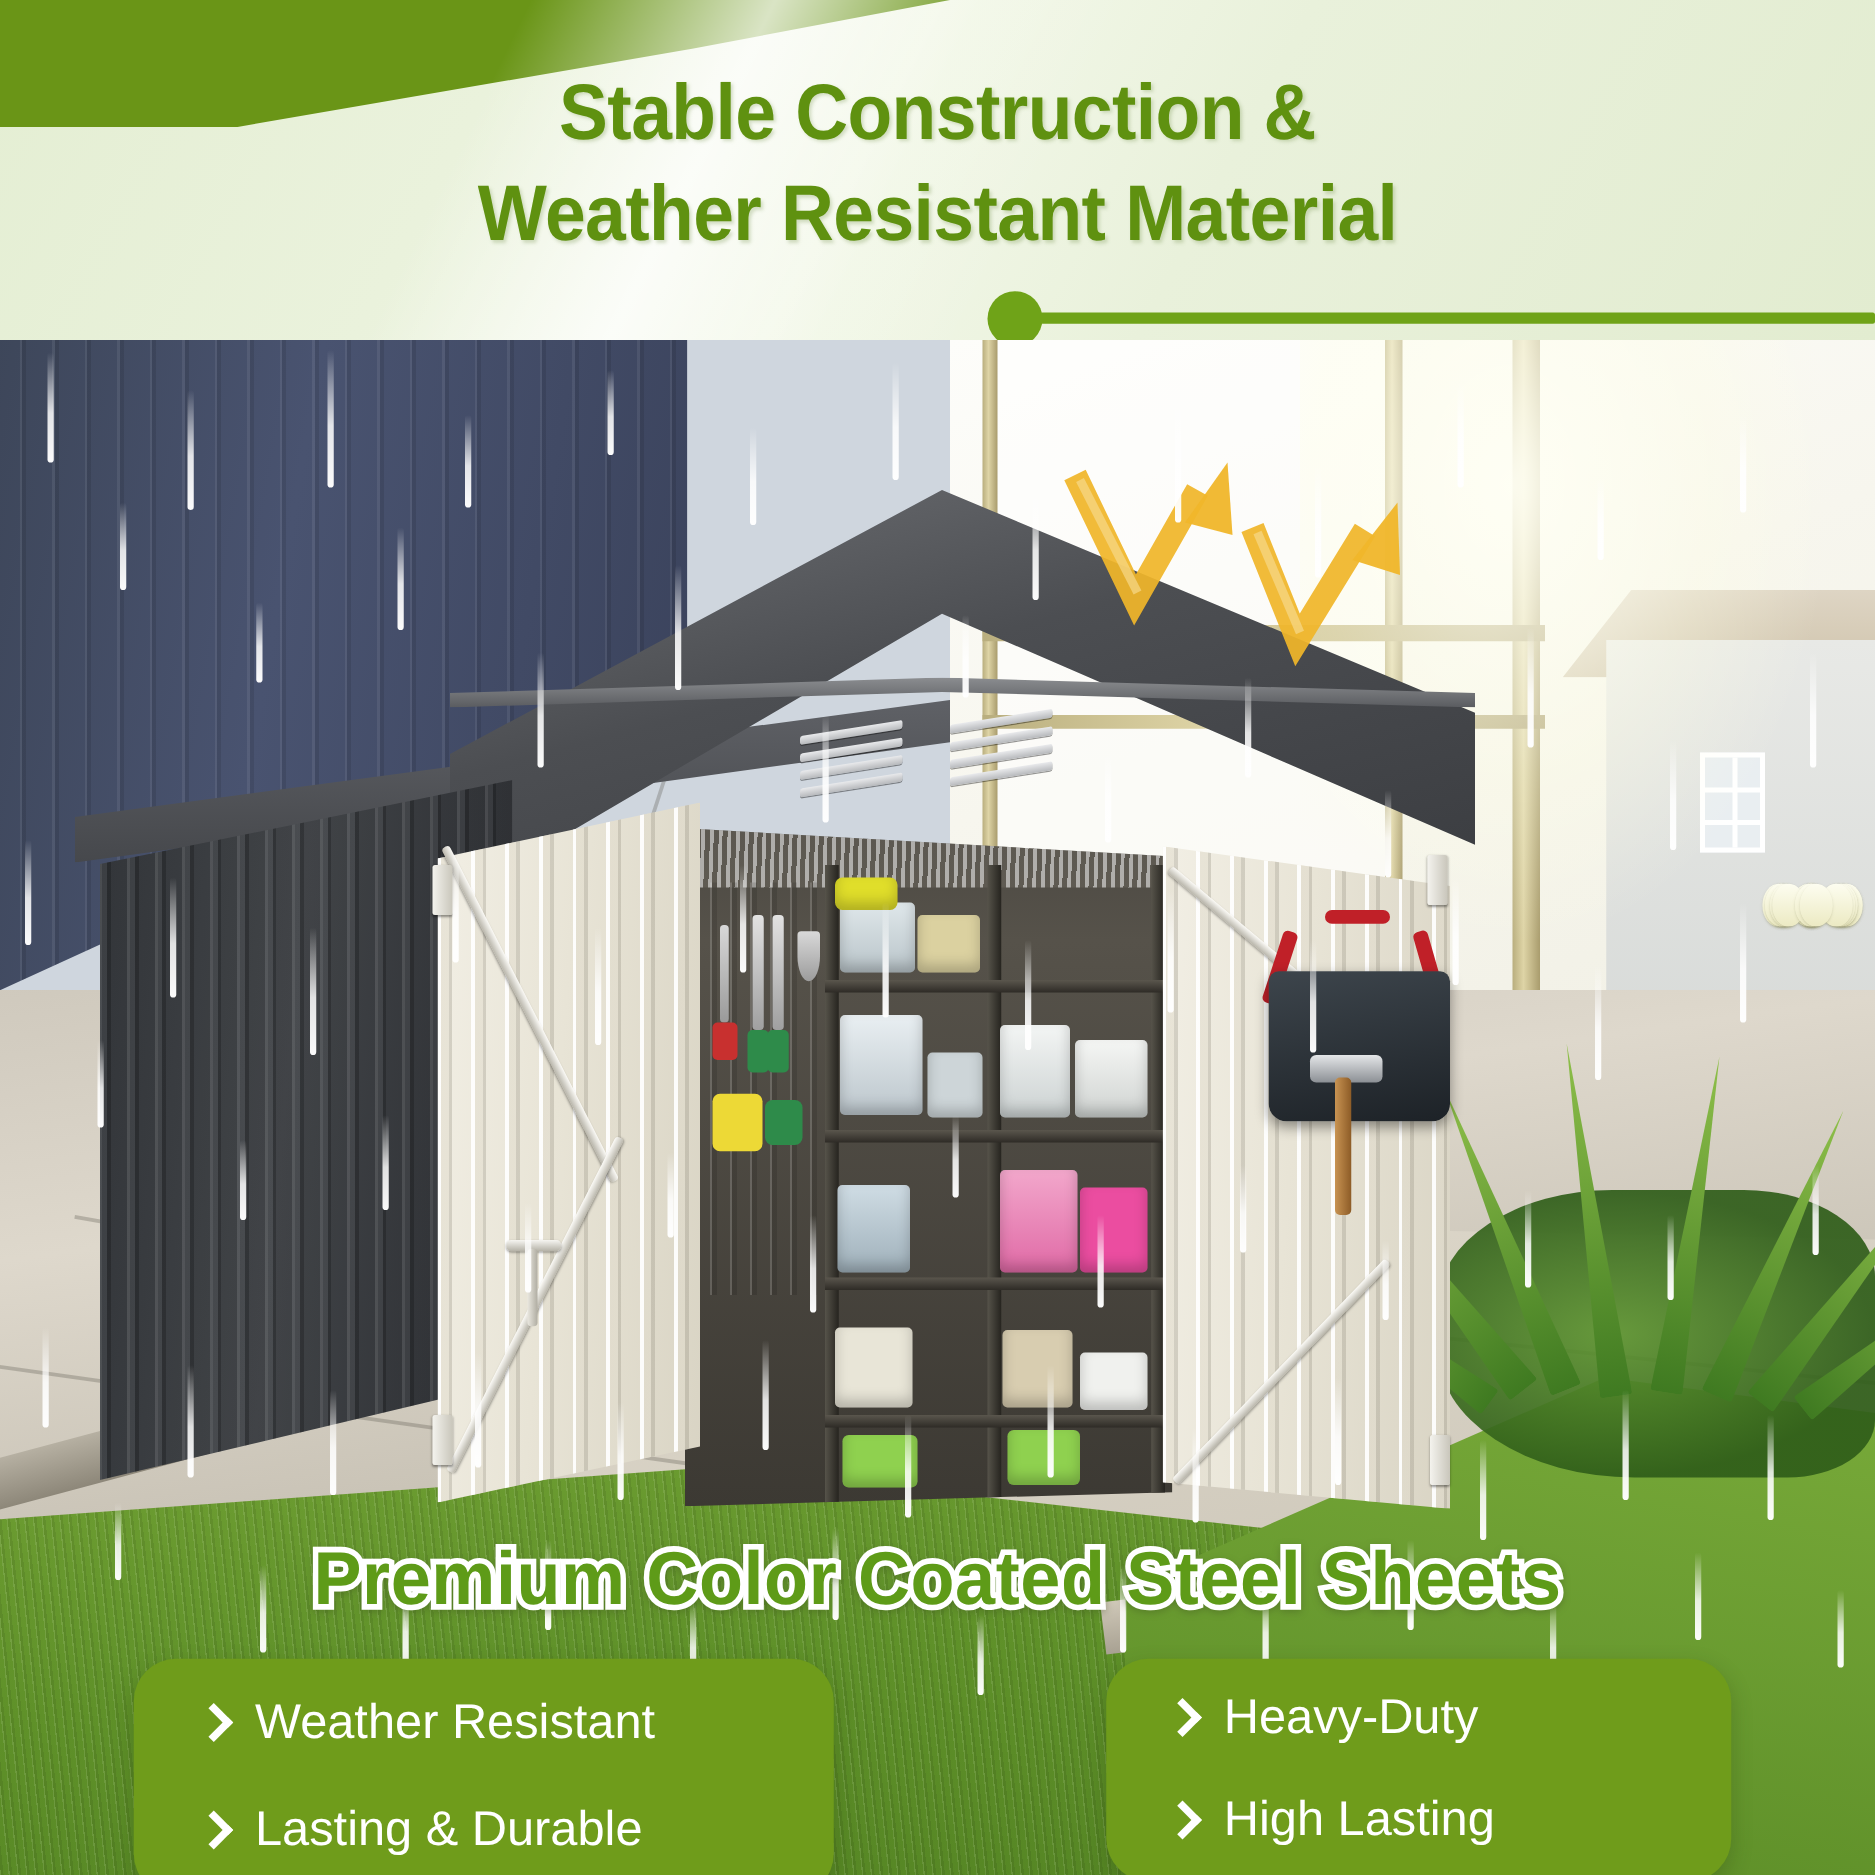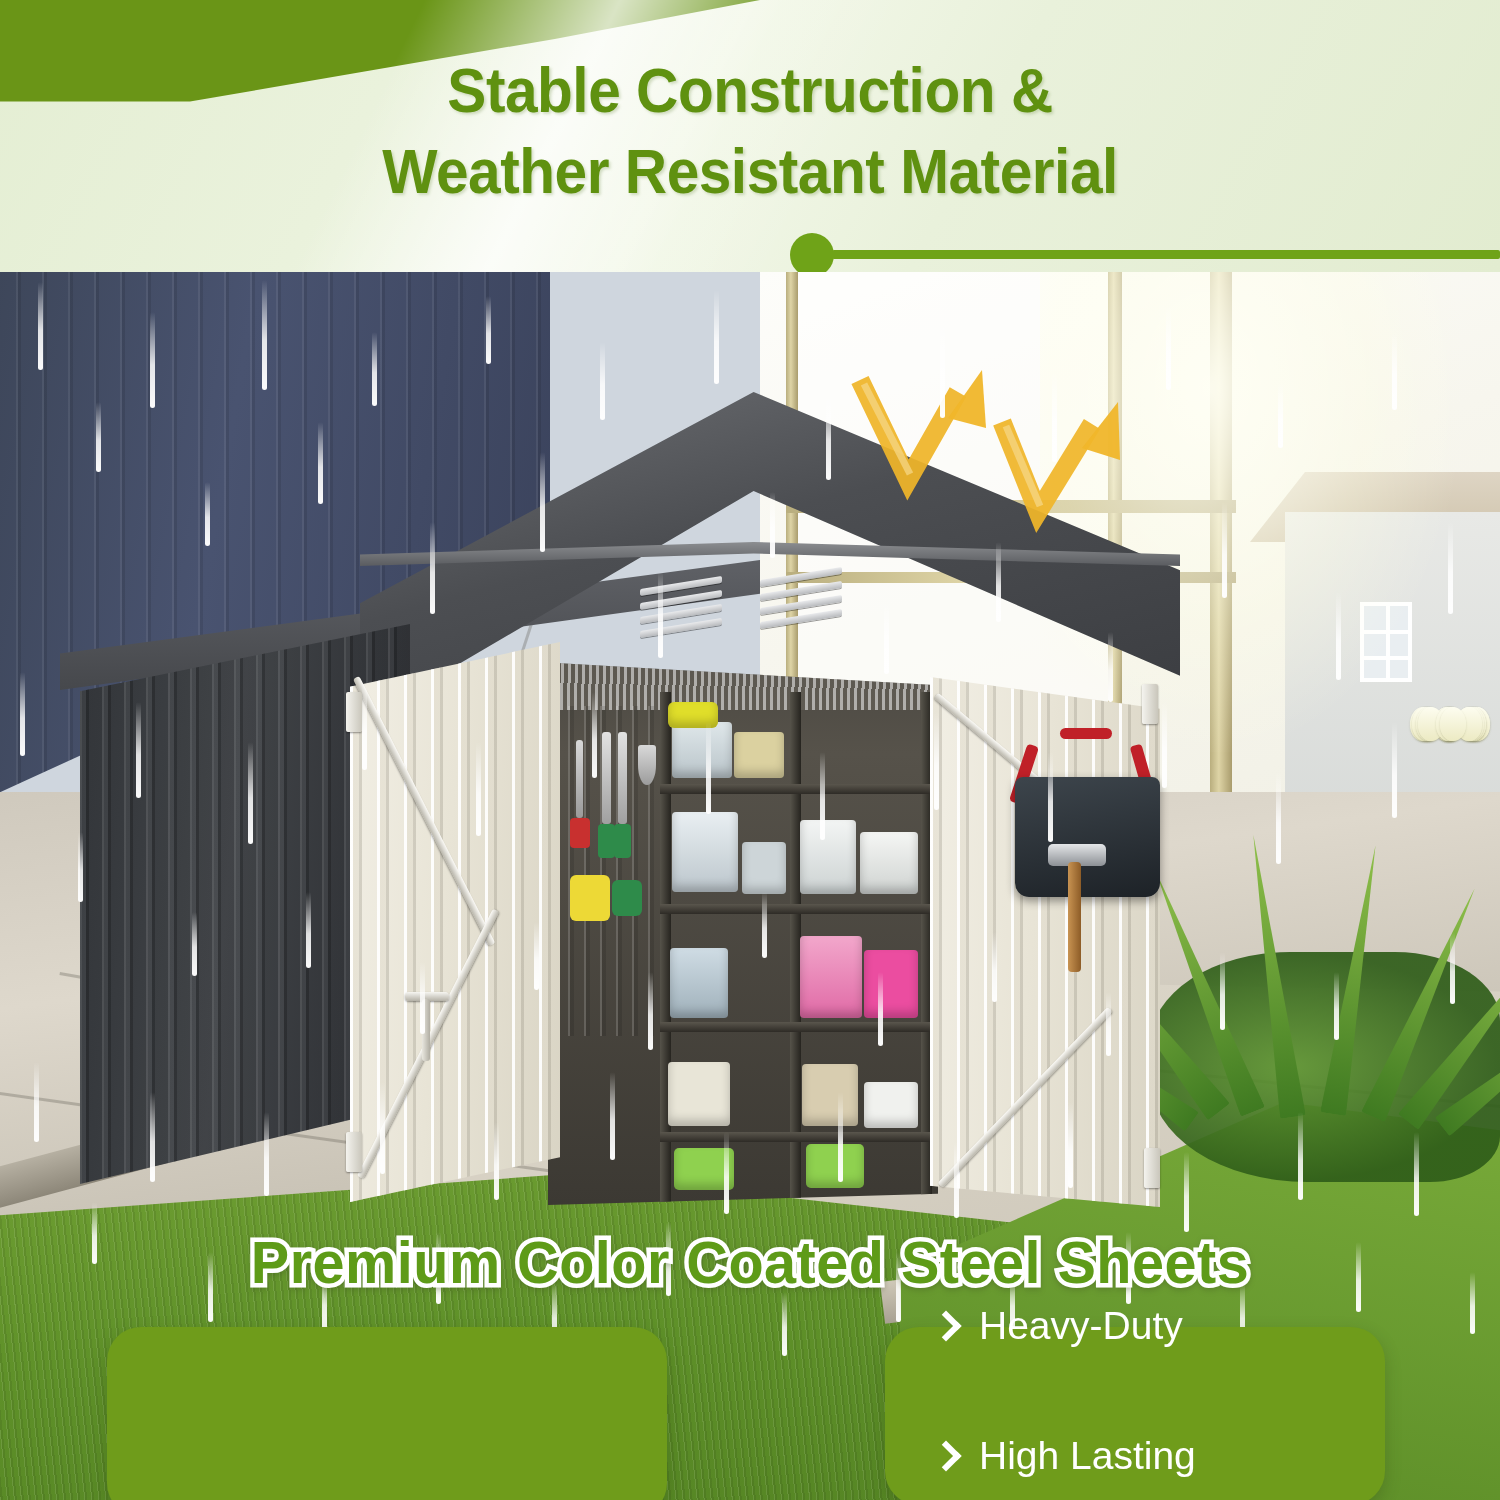--- a/index.html
+++ b/index.html
@@ -465,23 +465,31 @@
       <div class="drop" style="left:1356px;top:970px;height:70px"></div>
       <div class="drop" style="left:1414px;top:860px;height:84px"></div>
       <div class="drop" style="left:1470px;top:1000px;height:62px"></div>
     </div>
 
   </div>
 
   <div class="banner">Premium Color Coated Steel Sheets</div>
 
   <div class="badge badge-left"></div>
+  <div class="feat" style="left:160px;top:1356px">
+    <span class="chev"></span>
+    <span>Weather Resistant</span>
+  </div>
+  <div class="feat" style="left:160px;top:1442px">
+    <span class="chev"></span>
+    <span>Lasting &amp; Durable</span>
+  </div>
 
   <div class="badge badge-right"></div>
-  <div class="feat" style="left:935px;top:1304px">
+  <div class="feat" style="left:935px;top:1352px">
     <span class="chev"></span>
     <span>Heavy-Duty</span>
   </div>
   <div class="feat" style="left:935px;top:1434px">
     <span class="chev"></span>
     <span>High Lasting</span>
   </div>
 
 </div>
 

